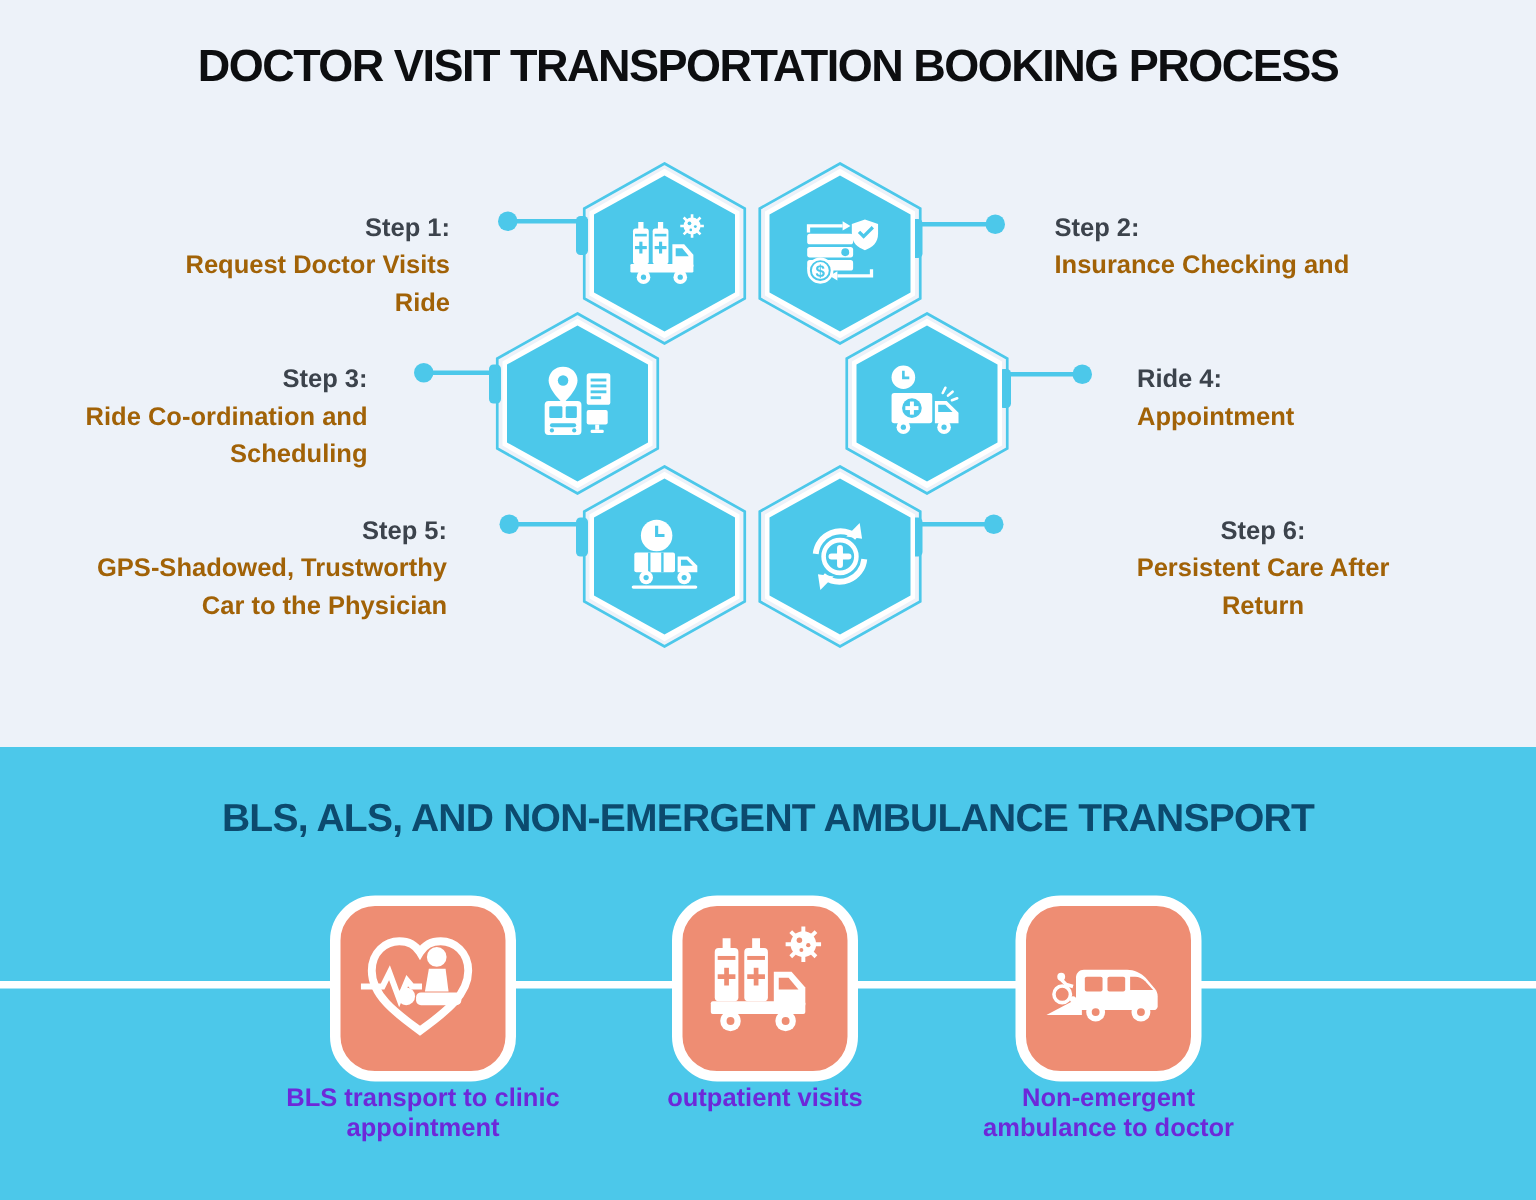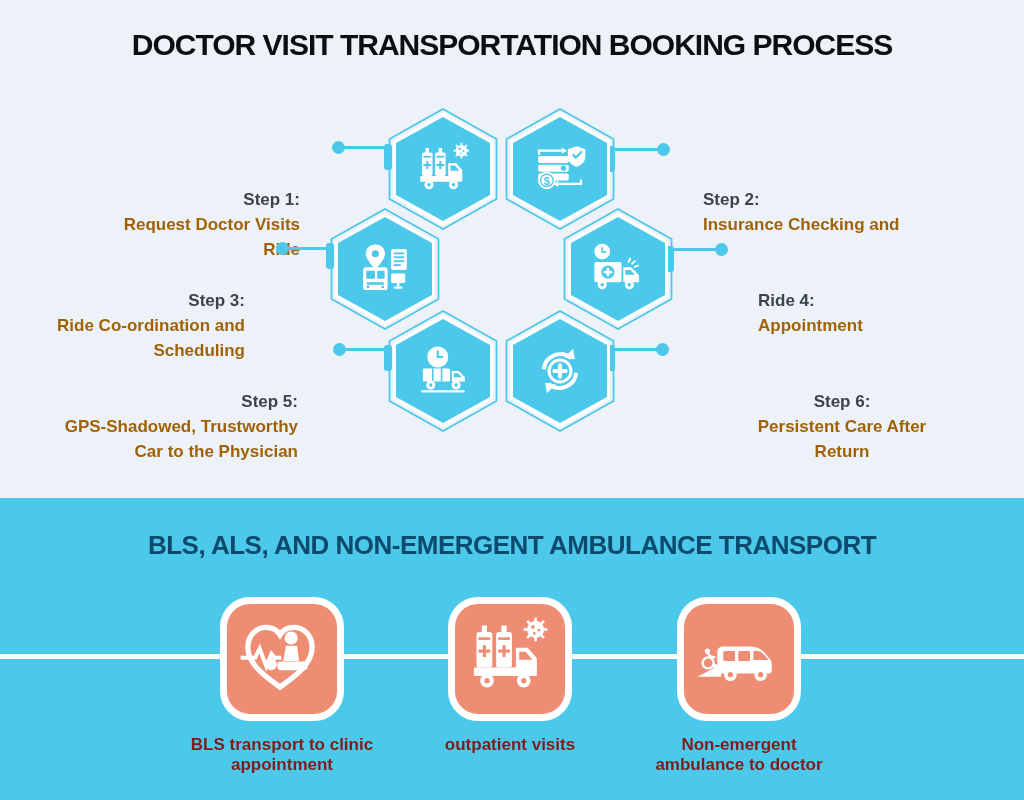--- a/index.html
+++ b/index.html
@@ -2,21 +2,21 @@
 <html><head>
 <meta charset="utf-8">
 <style>
   html,body{margin:0;padding:0;background:#d8dde4;}
   .canvas{position:relative;width:1024px;height:800px;overflow:hidden;
           font-family:"Liberation Sans",sans-serif;}
   
   .top{position:absolute;left:0;top:0;width:1024px;height:498px;background:#edf2f9;}
   .page-title{position:absolute;left:0;top:28px;width:1024px;margin:0;text-align:center;
               font-size:30px;font-weight:bold;color:#0d0e10;letter-spacing:-1px;}
-  .step{position:absolute;font-size:17px;font-weight:bold;line-height:25px;margin-top:48px;}
+  .step{position:absolute;font-size:17px;font-weight:bold;line-height:25px;}
   .step .lbl{color:#3c434c;}
   .step .dsc{color:#a16207;}
   .s1{left:40px;top:139px;width:260px;text-align:right;}
   .s2{left:703px;top:139px;width:280px;text-align:left;}
   .s3{left:0px;top:240px;width:245px;text-align:right;}
   .s4{left:758px;top:240px;width:260px;text-align:left;}
   .s5{left:28px;top:341px;width:270px;text-align:right;}
   .s6{left:702px;top:341px;width:280px;text-align:center;}
   
   .hex{position:absolute;width:110px;height:122px;--accent:#4cc8ea;}
@@ -37,21 +37,21 @@
   .l6{left:611px;top:348px;width:48px;} .d6{left:656px;top:343px;} .t6{left:607px;top:345px;}
   
   .bottom{position:absolute;left:0;top:498px;width:1024px;height:302px;background:#4cc8ea;}
   .bottom-title{position:absolute;left:0;top:32px;width:1024px;margin:0;text-align:center;
                 font-size:26px;font-weight:bold;color:#0c4a6e;letter-spacing:-0.5px;}
   .hline{position:absolute;left:0;top:156px;width:1024px;height:5px;background:#ffffff;}
   .card{position:absolute;top:99px;width:124px;height:124px;background:#ee8d73;
         border:7px solid #ffffff;border-radius:30px;box-sizing:border-box;--accent:#ee8d73;}
   .card1{left:220px;} .card2{left:448px;} .card3{left:677px;}
   .card .ic{position:absolute;left:11px;top:11px;width:84px;height:84px;}
-  .clabel{position:absolute;top:237px;width:240px;text-align:center;color:#7f1d1d;
+  .clabel{position:absolute;top:224px;width:240px;text-align:center;color:#6d28d9;
           font-size:17px;font-weight:bold;line-height:20px;}
   .cl1{left:162px;} .cl2{left:390px;} .cl3{left:619px;}
 </style>
 </head>
 <body>
 
 <div class="canvas">
 
   <section class="top">
     <h1 class="page-title">DOCTOR VISIT TRANSPORTATION BOOKING PROCESS</h1>

